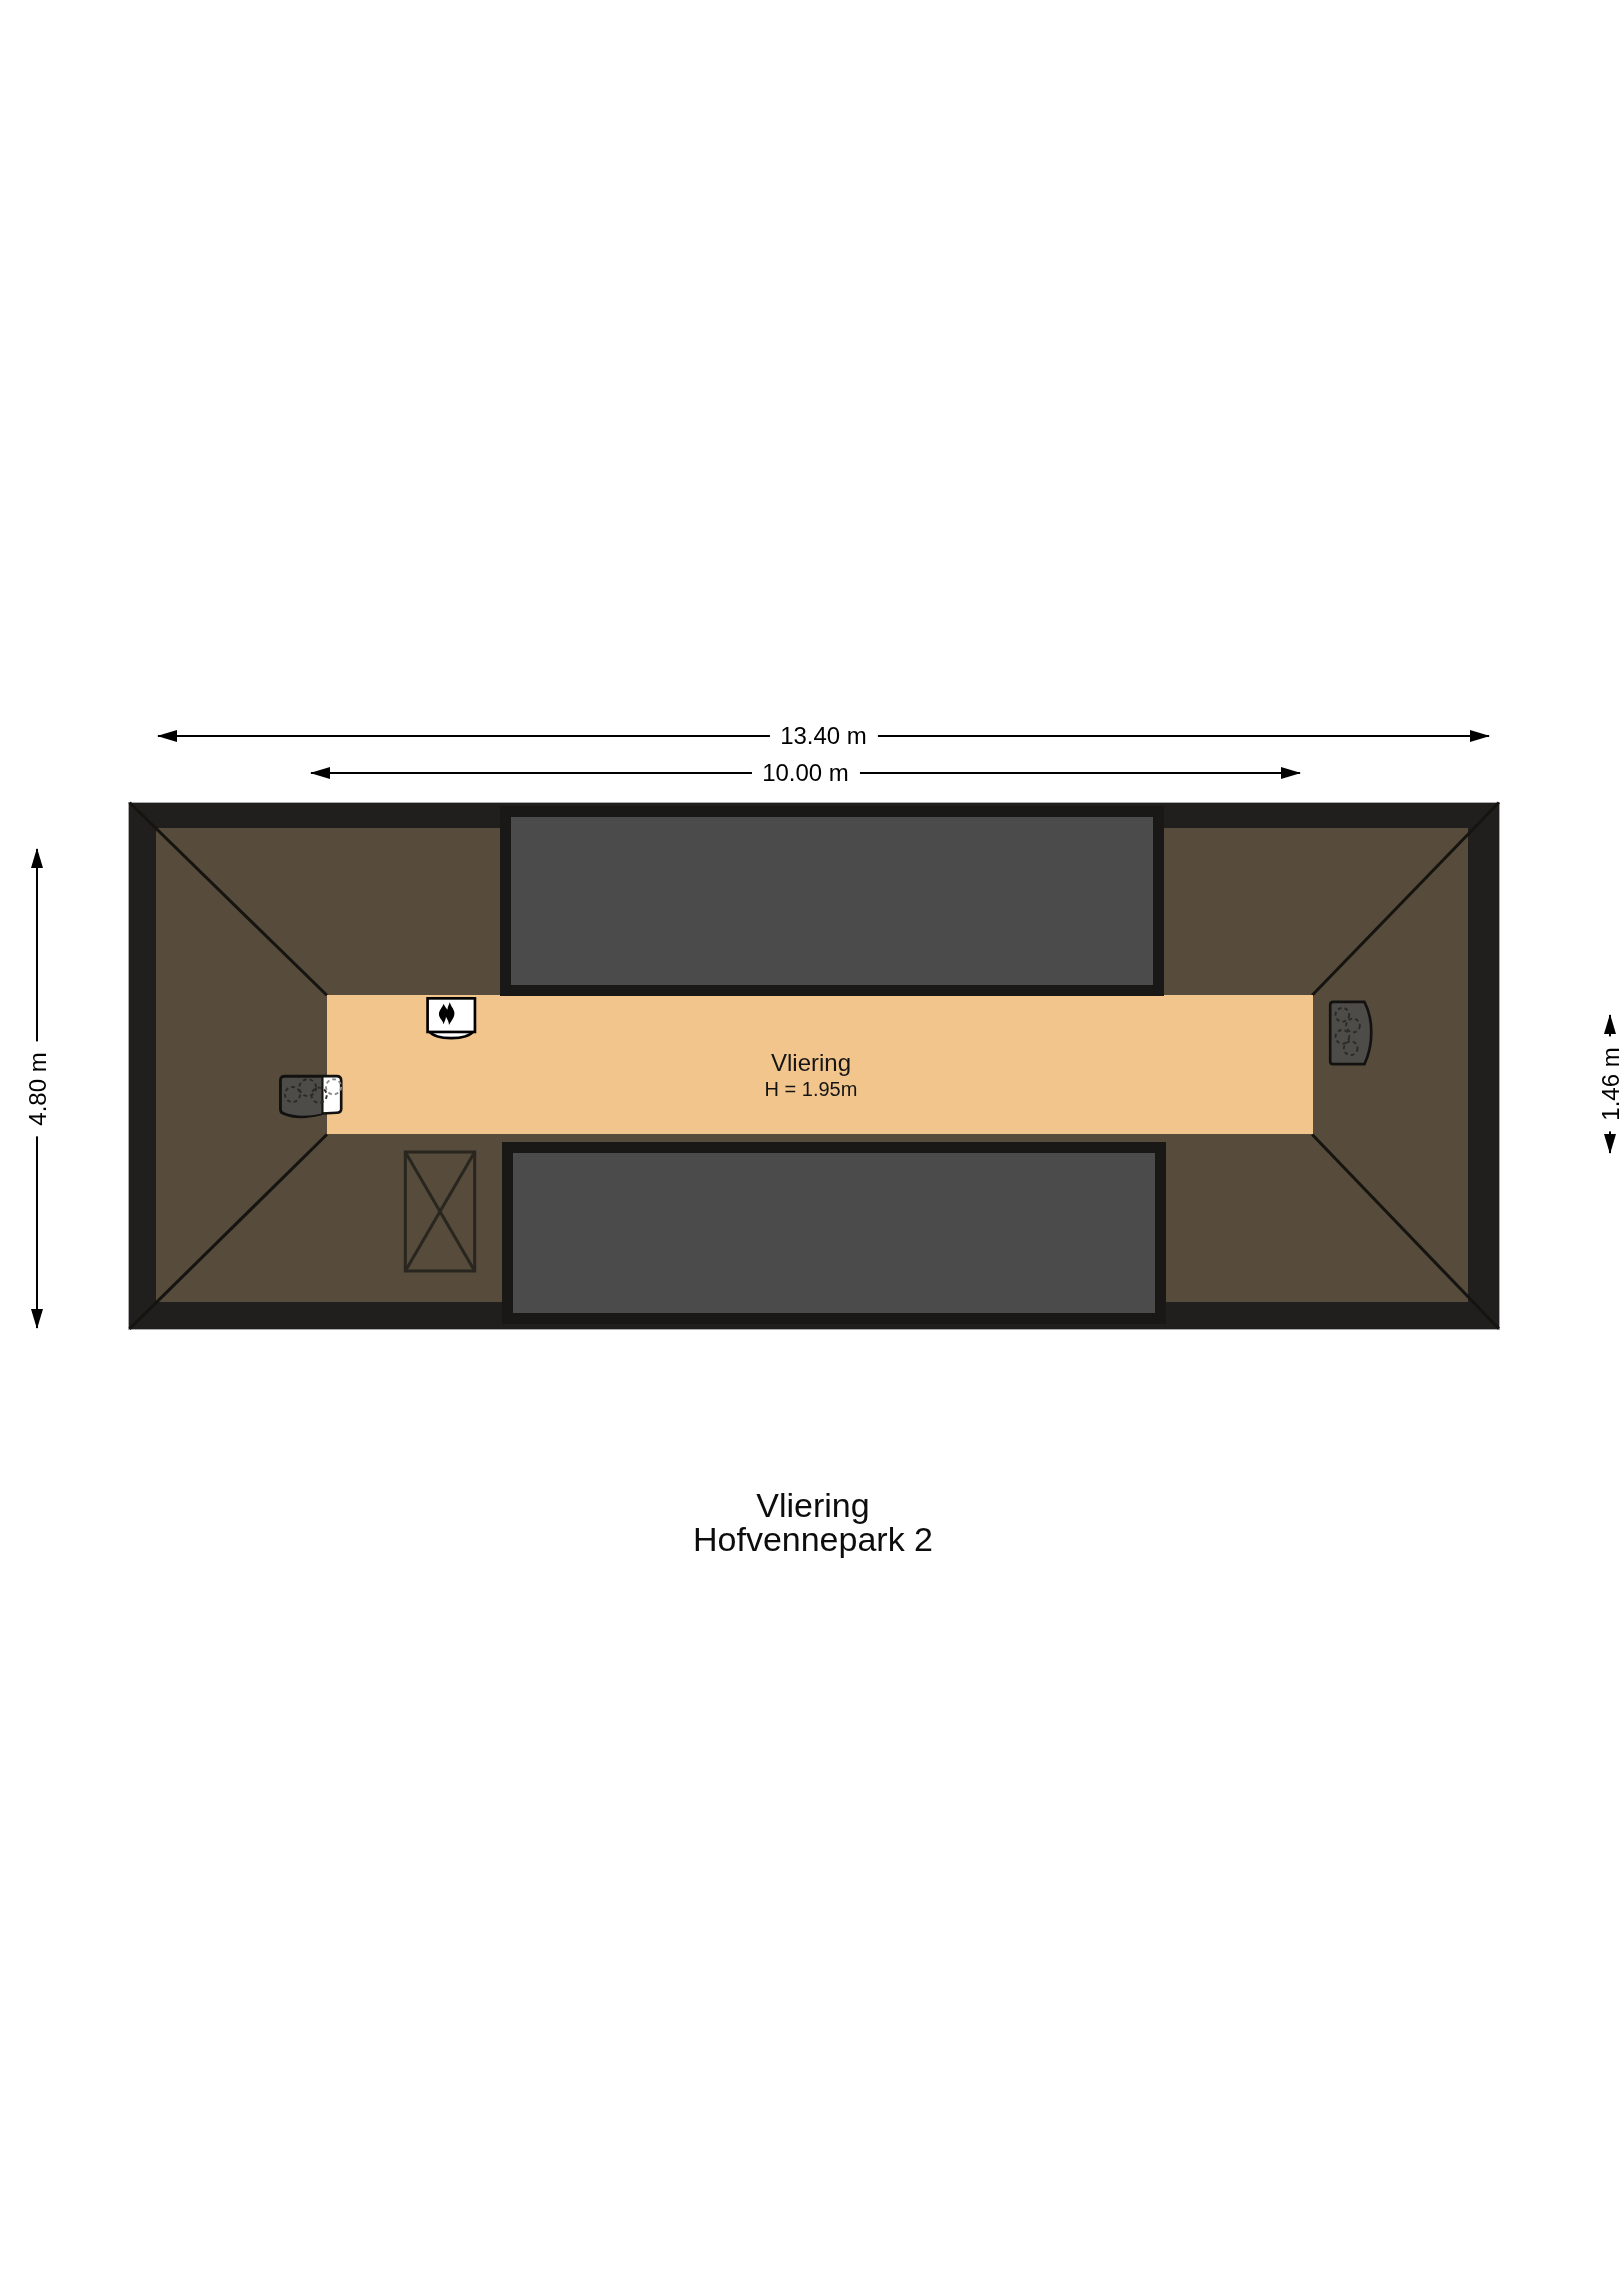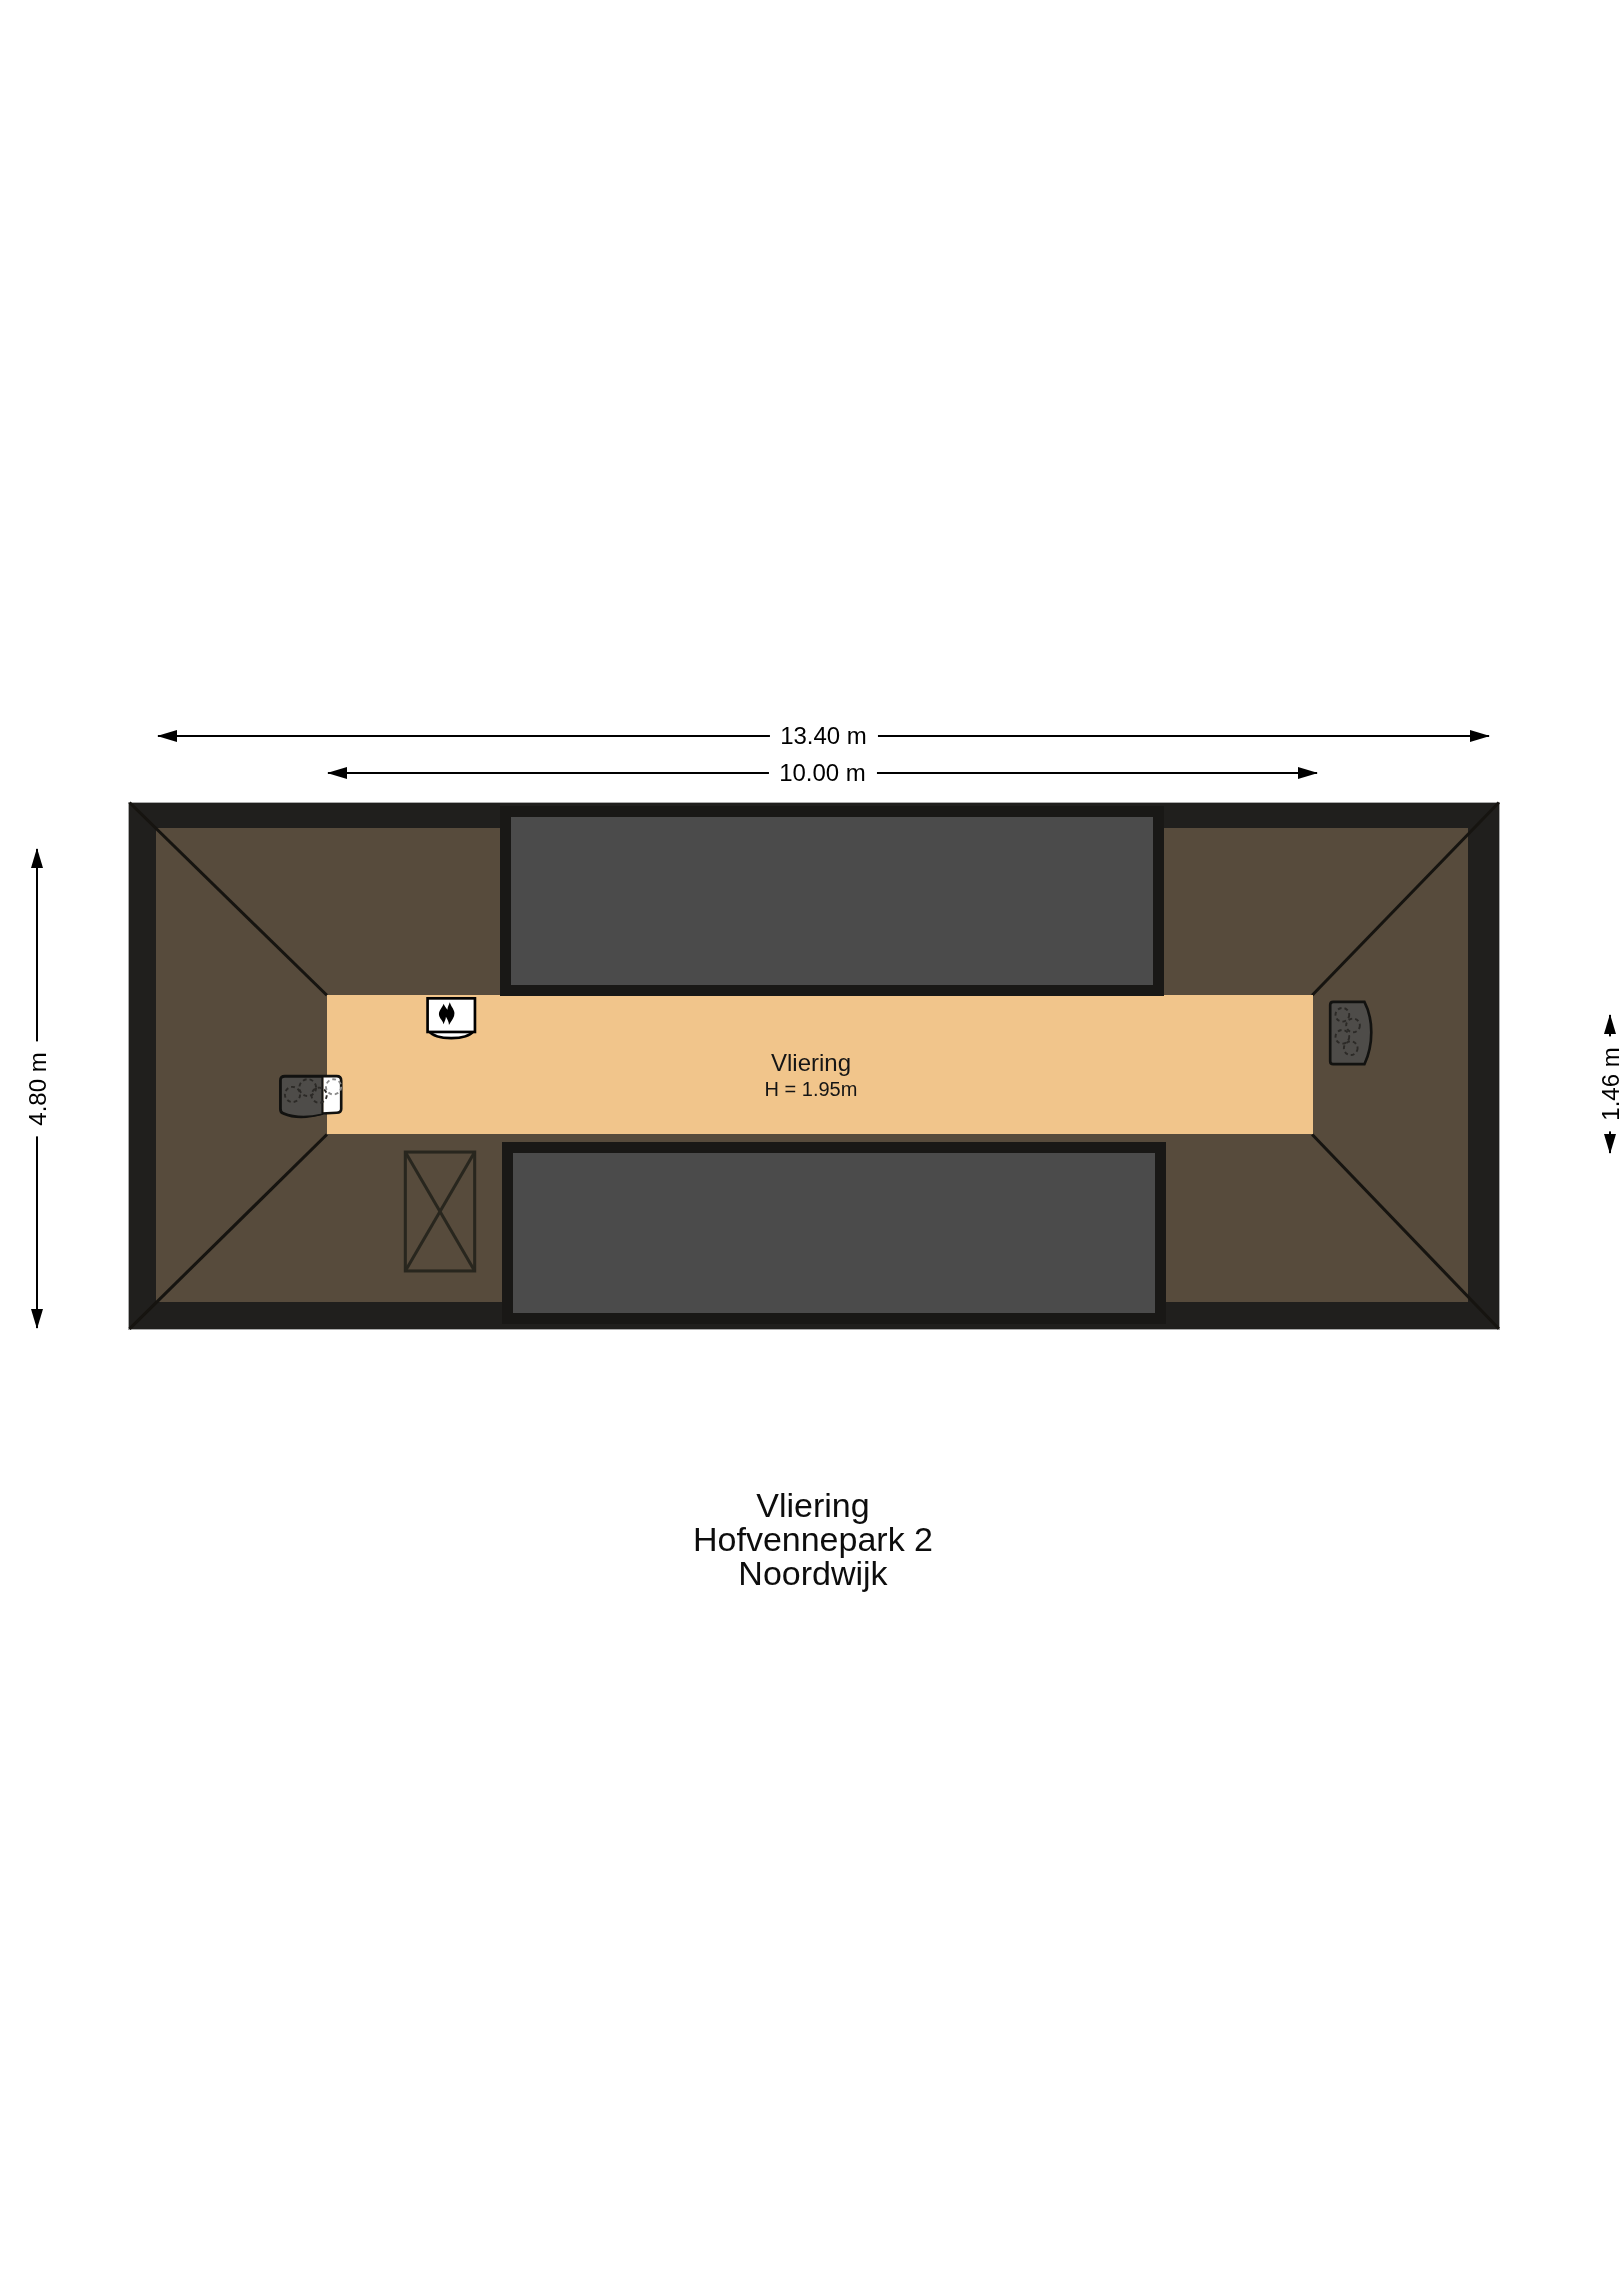--- a/index.html
+++ b/index.html
@@ -43,21 +43,21 @@
   .ah.left {left:-0.8px;top:50%;transform:translateY(-50%);border-top:6.1px solid transparent;border-bottom:6.1px solid transparent;border-right:20px solid #000;}
   .ah.right{right:-0.8px;top:50%;transform:translateY(-50%);border-top:6.1px solid transparent;border-bottom:6.1px solid transparent;border-left:20px solid #000;}
   .ah.up   {top:-0.8px;left:50%;transform:translateX(-50%);border-left:6.1px solid transparent;border-right:6.1px solid transparent;border-bottom:20px solid #000;}
   .ah.down {bottom:-0.8px;left:50%;transform:translateX(-50%);border-left:6.1px solid transparent;border-right:6.1px solid transparent;border-top:20px solid #000;}
   .dim-label{
     position:absolute;left:50%;top:50%;transform:translate(-50%,-50%);
     background:#ffffff;padding:1.5px 10.7px;font-size:24px;white-space:nowrap;color:#000;
   }
   .dim-label.rot{transform:translate(-50%,-50%) rotate(-90deg);}
   .dim.top-outer{left:158px;top:707px;width:1331px;height:21.4px;}
-  .dim.top-inner{left:328px;top:744px;width:989px;height:21.4px;}
+  .dim.top-inner{left:311px;top:744px;width:989px;height:21.4px;}
   .dim.side-left{left:26px;top:831px;width:21.4px;height:479px;}
   .dim.side-right{left:1599px;top:997px;width:21.4px;height:138px;}
   
   .icon{position:absolute;}
   .icon.boiler{left:422px;top:993px;}
   .icon.hob{left:275px;top:1073px;}
   .icon.vent{left:1326px;top:998px;}
   .icon.stairs{left:402px;top:1149px;}
   
   .title-block{
@@ -145,17 +145,16 @@
   <div class="dim side-right">
     <div class="line-v"></div>
     <div class="ah up"></div>
     <div class="ah down"></div>
     <span class="dim-label rot">1.46 m</span>
   </div>
 
   <div class="title-block">
     <span>Vliering</span>
     <span>Hofvennepark 2</span>
-    <span>Noordwijk</span>
   </div>
 
 </div>
 
 
 </body></html>

